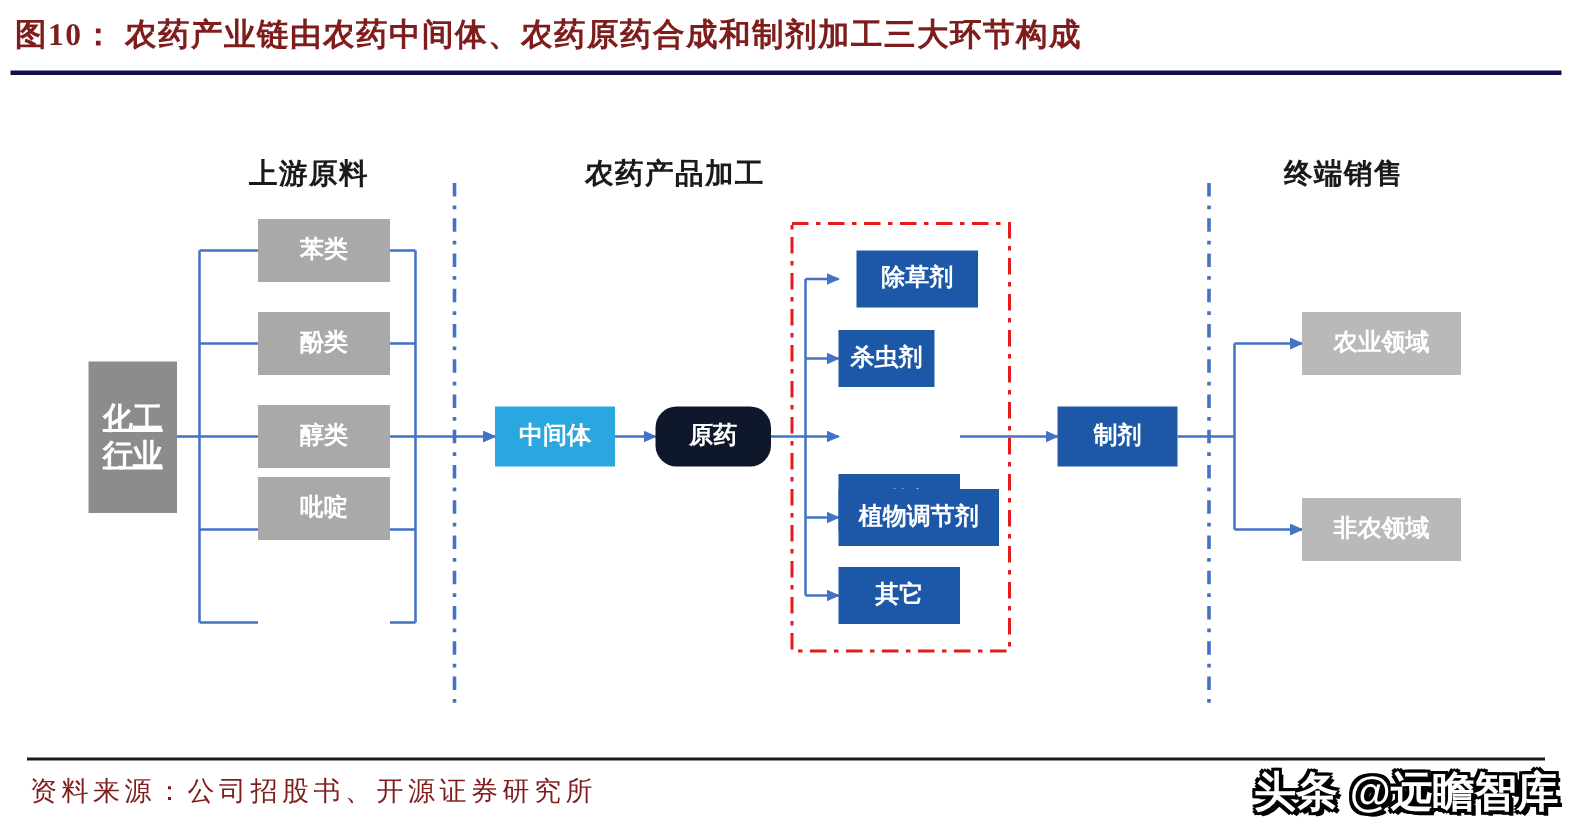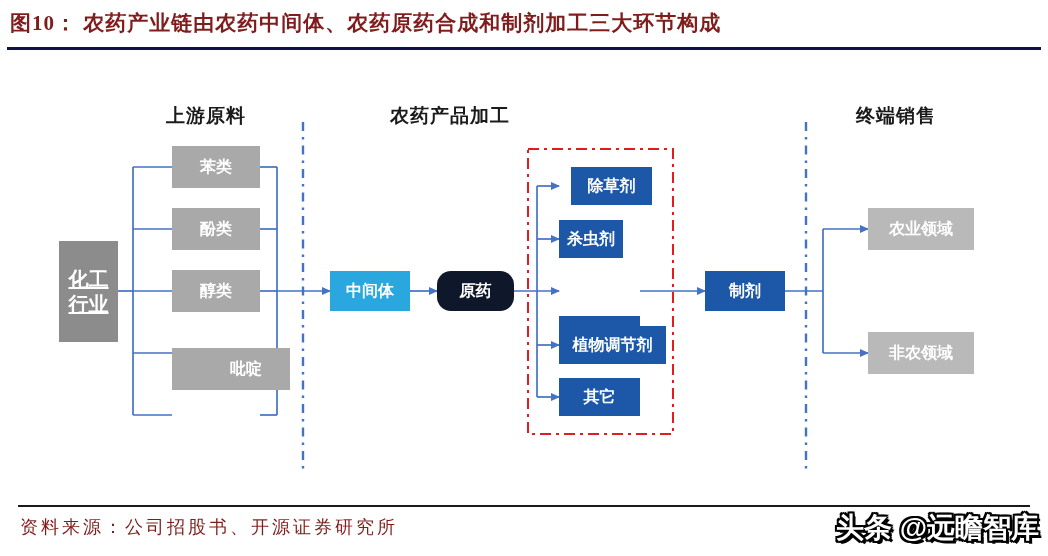--- a/index.html
+++ b/index.html
@@ -118,21 +118,21 @@
       <line x1="823" y1="353" x2="868" y2="353" marker-end="url(#arw)"></line>
     </g>
   </svg>
 
   <div class="node n-gray-dark" style="left:59px;top:241px;width:59px;height:101px;">化工
 行业</div>
 
   <div class="node n-gray" style="left:172px;top:146px;width:88px;height:42px;">苯类</div>
   <div class="node n-gray" style="left:172px;top:208px;width:88px;height:42px;">酚类</div>
   <div class="node n-gray" style="left:172px;top:270px;width:88px;height:42px;">醇类</div>
-  <div class="node n-gray" style="left:172px;top:348px;width:88px;height:42px;padding-left:30px;">吡啶</div>
+  <div class="node n-gray" style="left:172px;top:318px;width:88px;height:42px;">吡啶</div>
 
   <div class="node n-cyan" style="left:330px;top:271px;width:80px;height:40px;">中间体</div>
   <div class="node n-red" style="left:437px;top:271px;width:77px;height:40px;">原药</div>
 
   <div class="node n-blue" style="left:559px;top:167px;width:81px;height:38px;margin-left:12px;">除草剂</div>
   <div class="node n-blue" style="left:559px;top:220px;width:64px;height:38px;">杀虫剂</div>
   <div class="node n-blue" style="left:559px;top:272px;width:81px;height:38px;margin-top:44px;">杀菌剂</div>
   <div class="node n-blue" style="left:559px;top:326px;width:107px;height:38px;">植物调节剂</div>
   <div class="node n-blue" style="left:559px;top:378px;width:81px;height:38px;">其它</div>
 

